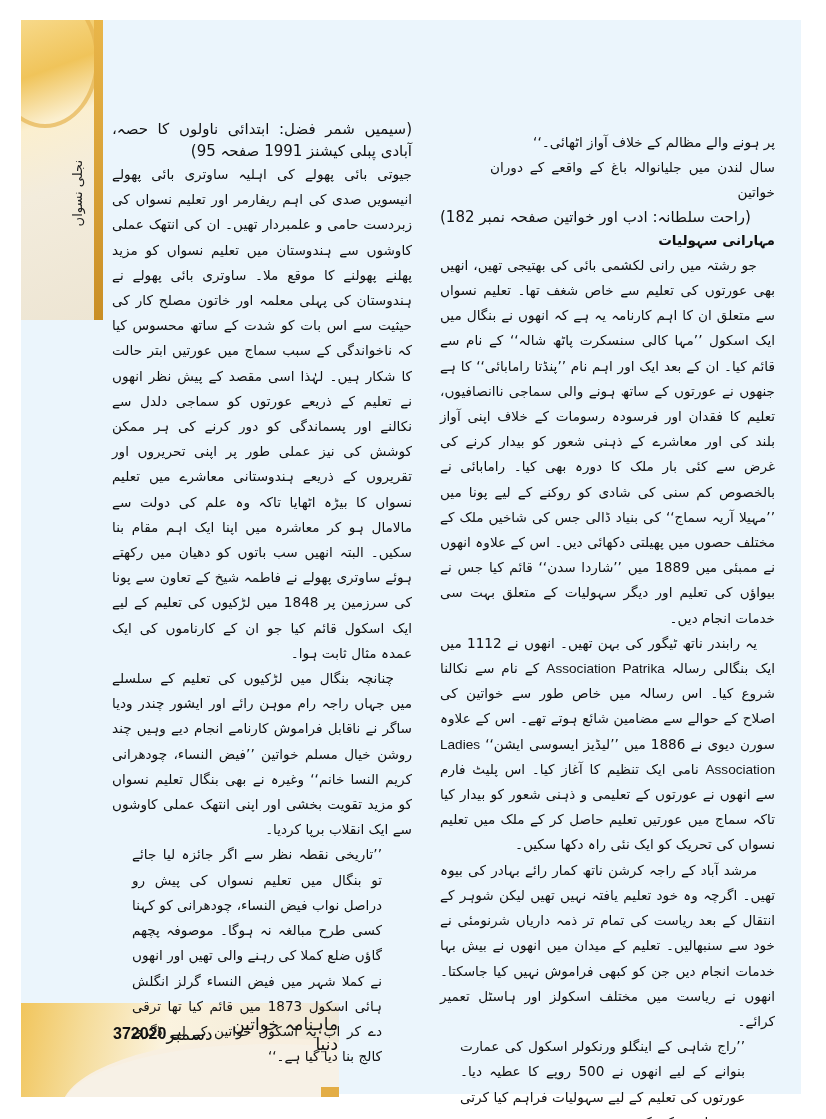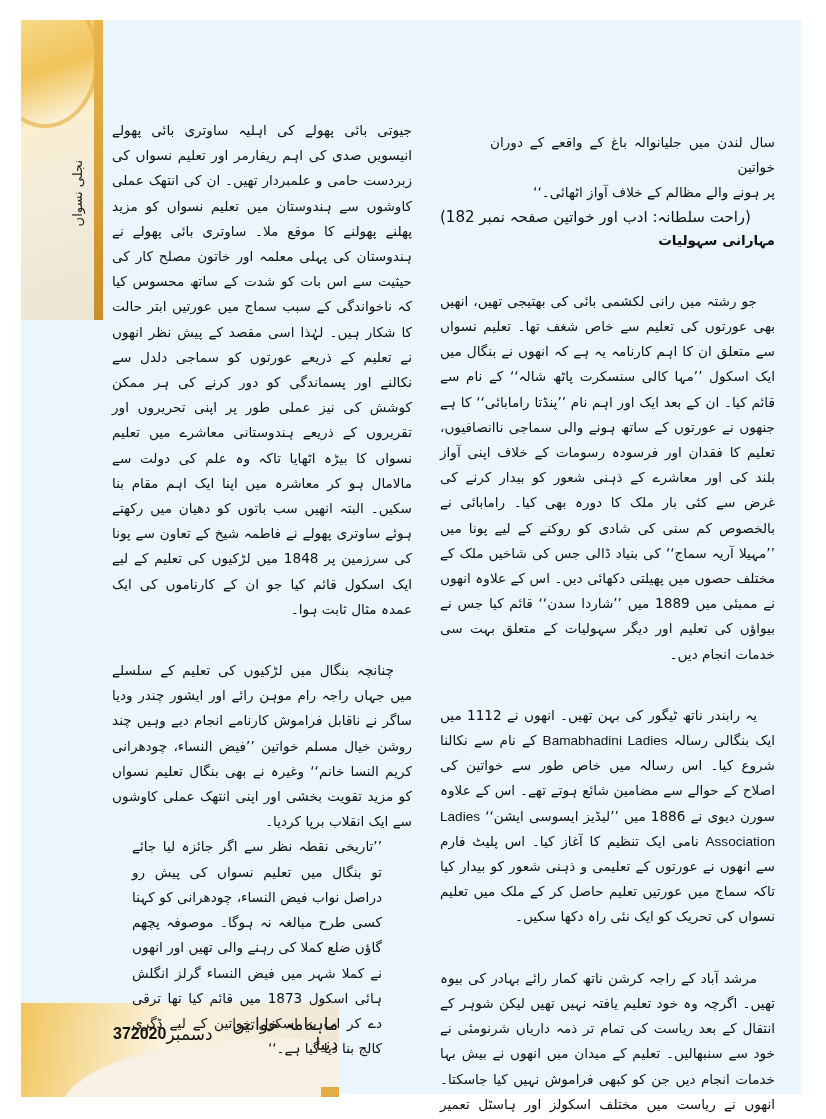--- a/index.html
+++ b/index.html
@@ -19,57 +19,58 @@
   .gold-footer .sweep { position:absolute; left:40px; top:35px; width:420px; height:140px; border-radius:50%;
      border-top:6px solid #f8efe0; background:#f7f1e6; }
   .gold-footer .bar { position:absolute; right:0; bottom:0; width:18px; height:10px; background:#e3ad45; }
   .footer-line { position:absolute; left:113px; top:1014px; width:225px; display:flex; justify-content:space-between;
      align-items:center; font-weight:bold; z-index:3; }
   .footer-line .num { font-family:"Liberation Sans", sans-serif; font-size:16px; }
   .footer-line .urdu { font-size:17px; direction:rtl; font-weight:normal; }
   .col { position:absolute; direction:rtl; text-align:justify; text-align-last:right; font-size:13.6px; line-height:25.2px; z-index:2; }
   .col p { margin:0; }
   .col .center { text-align:center; text-align-last:center; }
-  .col .indent { text-indent:18px;margin-top:36px; }
+  .col .indent { text-indent:18px; }
   .col .quote { padding:0 30px 0 20px; }
   .col .ref { font-size:15px; line-height:22px; }
   .col .heading { font-weight:bold; }
   .col-left { left:112px; top:118px; width:300px; }
   .col-right { left:440px; top:130px; width:335px; }
   .en { font-family:"Liberation Sans", sans-serif; direction:ltr; unicode-bidi:embed; }
 </style>
 </head>
 <body>
 
 <div class="page-panel"></div>
 
 <div class="gold-banner-left">
   <div class="curve"></div>
   <div class="stripe"></div>
 </div>
 <div class="vertical-title">نجلی نسواں</div>
 
 <div class="col col-right">
+  <p class="quote" style="padding:0 0 0 50px;">پر ہونے والے مظالم کے خلاف آواز اٹھائی۔‘‘</p>
   <p class="quote" style="padding:0 0 0 50px;">سال لندن میں جلیانوالہ باغ کے واقعے کے دوران خواتین</p>
-  <p class="quote" style="padding:0 0 0 50px;">پر ہونے والے مظالم کے خلاف آواز اٹھائی۔‘‘</p>
   <p class="ref" style="text-align:left;text-align-last:left;">(راحت سلطانہ: ادب اور خواتین صفحہ نمبر 182)</p>
   <p class="heading">مہارانی سہولیات</p>
   <p class="indent">جو رشتہ میں رانی لکشمی بائی کی بھتیجی تھیں، انھیں بھی عورتوں کی تعلیم سے خاص شغف تھا۔ تعلیم نسواں سے متعلق ان کا اہم کارنامہ یہ ہے کہ انھوں نے بنگال میں ایک اسکول ’’مہا کالی سنسکرت پاٹھ شالہ‘‘ کے نام سے قائم کیا۔ ان کے بعد ایک اور اہم نام ’’پنڈتا رامابائی‘‘ کا ہے جنھوں نے عورتوں کے ساتھ ہونے والی سماجی ناانصافیوں، تعلیم کا فقدان اور فرسودہ رسومات کے خلاف اپنی آواز بلند کی اور معاشرے کے ذہنی شعور کو بیدار کرنے کی غرض سے کئی بار ملک کا دورہ بھی کیا۔ رامابائی نے بالخصوص کم سنی کی شادی کو روکنے کے لیے پونا میں ’’مہیلا آریہ سماج‘‘ کی بنیاد ڈالی جس کی شاخیں ملک کے مختلف حصوں میں پھیلتی دکھائی دیں۔ اس کے علاوہ انھوں نے ممبئی میں 1889 میں ’’شاردا سدن‘‘ قائم کیا جس نے بیواؤں کی تعلیم اور دیگر سہولیات کے متعلق بہت سی خدمات انجام دیں۔</p>
   <p class="indent">
     <span>یہ رابندر ناتھ ٹیگور کی بہن تھیں۔ انھوں نے 1112 میں ایک بنگالی رسالہ</span>
-    <span class="en">Bamabhadini Ladies</span>
+    <span class="en">Association Patrika</span>
     <span>کے نام سے نکالنا شروع کیا۔ اس رسالہ میں خاص طور سے خواتین کی اصلاح کے حوالے سے مضامین شائع ہوتے تھے۔ اس کے علاوہ سورن دیوی نے 1886 میں ’’لیڈیز ایسوسی ایشن‘‘</span>
     <span class="en">Ladies Association</span>
     <span>نامی ایک تنظیم کا آغاز کیا۔ اس پلیٹ فارم سے انھوں نے عورتوں کے تعلیمی و ذہنی شعور کو بیدار کیا تاکہ سماج میں عورتیں تعلیم حاصل کر کے ملک میں تعلیم نسواں کی تحریک کو ایک نئی راہ دکھا سکیں۔</span>
   </p>
   <p class="indent">مرشد آباد کے راجہ کرشن ناتھ کمار رائے بہادر کی بیوہ تھیں۔ اگرچہ وہ خود تعلیم یافتہ نہیں تھیں لیکن شوہر کے انتقال کے بعد ریاست کی تمام تر ذمہ داریاں شرنومئی نے خود سے سنبھالیں۔ تعلیم کے میدان میں انھوں نے بیش بہا خدمات انجام دیں جن کو کبھی فراموش نہیں کیا جاسکتا۔ انھوں نے ریاست میں مختلف اسکولز اور ہاسٹل تعمیر کرائے۔</p>
   <p class="quote">’’راج شاہی کے اینگلو ورنکولر اسکول کی عمارت بنوانے کے لیے انھوں نے 500 روپے کا عطیہ دیا۔ عورتوں کی تعلیم کے لیے سہولیات فراہم کیا کرتی تھیں۔ انہیں کی کوشش سے</p>
 </div>
 
 <div class="col col-left">
+  <p class="ref">(سیمیں شمر فضل: ابتدائی ناولوں کا حصہ، آبادی پبلی کیشنز 1991 صفحہ 95)</p>
   <p>جیوتی بائی پھولے کی اہلیہ ساوتری بائی پھولے انیسویں صدی کی اہم ریفارمر اور تعلیم نسواں کی زبردست حامی و علمبردار تھیں۔ ان کی انتھک عملی کاوشوں سے ہندوستان میں تعلیم نسواں کو مزید پھلنے پھولنے کا موقع ملا۔ ساوتری بائی پھولے نے ہندوستان کی پہلی معلمہ اور خاتون مصلح کار کی حیثیت سے اس بات کو شدت کے ساتھ محسوس کیا کہ ناخواندگی کے سبب سماج میں عورتیں ابتر حالت کا شکار ہیں۔ لہٰذا اسی مقصد کے پیش نظر انھوں نے تعلیم کے ذریعے عورتوں کو سماجی دلدل سے نکالنے اور پسماندگی کو دور کرنے کی ہر ممکن کوشش کی نیز عملی طور پر اپنی تحریروں اور تقریروں کے ذریعے ہندوستانی معاشرے میں تعلیم نسواں کا بیڑہ اٹھایا تاکہ وہ علم کی دولت سے مالامال ہو کر معاشرہ میں اپنا ایک اہم مقام بنا سکیں۔ البتہ انھیں سب باتوں کو دھیان میں رکھتے ہوئے ساوتری پھولے نے فاطمہ شیخ کے تعاون سے پونا کی سرزمین پر 1848 میں لڑکیوں کی تعلیم کے لیے ایک اسکول قائم کیا جو ان کے کارناموں کی ایک عمدہ مثال ثابت ہوا۔</p>
   <p class="indent">چنانچہ بنگال میں لڑکیوں کی تعلیم کے سلسلے میں جہاں راجہ رام موہن رائے اور ایشور چندر ودیا ساگر نے ناقابل فراموش کارنامے انجام دیے وہیں چند روشن خیال مسلم خواتین ’’فیض النساء، چودھرانی کریم النسا خانم‘‘ وغیرہ نے بھی بنگال تعلیم نسواں کو مزید تقویت بخشی اور اپنی انتھک عملی کاوشوں سے ایک انقلاب برپا کردیا۔</p>
   <p class="quote">’’تاریخی نقطہ نظر سے اگر جائزہ لیا جائے تو بنگال میں تعلیم نسواں کی پیش رو دراصل نواب فیض النساء، چودھرانی کو کہنا کسی طرح مبالغہ نہ ہوگا۔ موصوفہ پچھم گاؤں ضلع کملا کی رہنے والی تھیں اور انھوں نے کملا شہر میں فیض النساء گرلز انگلش ہائی اسکول 1873 میں قائم کیا تھا ترقی دے کر اب یہ اسکول خواتین کے لیے ڈگری کالج بنا دیا گیا ہے۔‘‘</p>
 
 </div>
 
 <div class="gold-footer">
   <div class="sweep"></div>
   <div class="bar"></div>
 </div>

